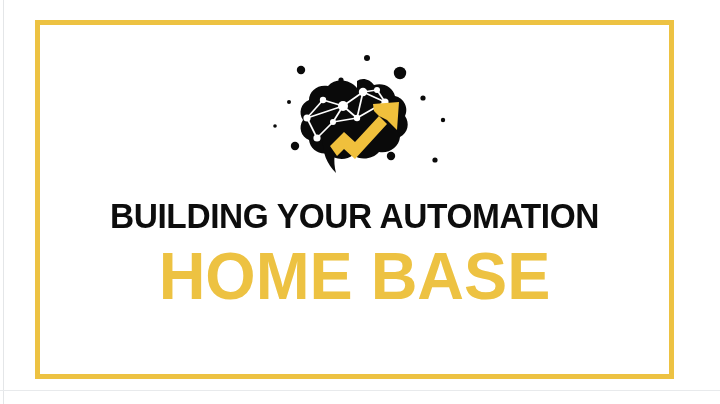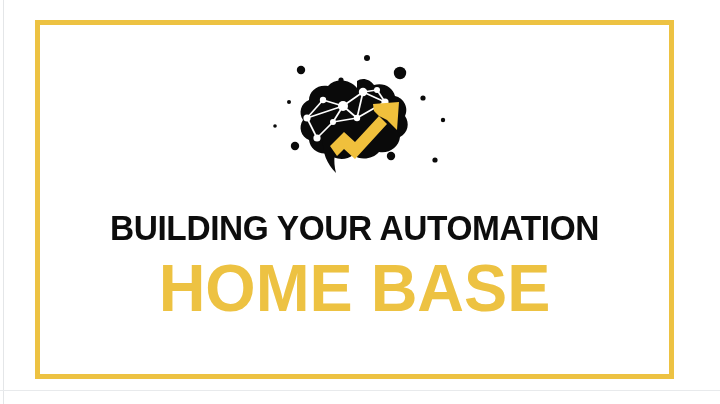--- a/index.html
+++ b/index.html
@@ -54,21 +54,20 @@
   .content {
     position: absolute;
     left: 35px;
     top: 20px;
     width: 639px;
     height: 359px;
     box-sizing: border-box;
     display: flex;
     flex-direction: column;
     align-items: center;
-    gap: 12px;
   }
 
   
   .logo-wrap {
     margin-top: 28px;
     width: 220px;
     height: 128px;
     position: relative;
   }
   .logo-wrap svg {

